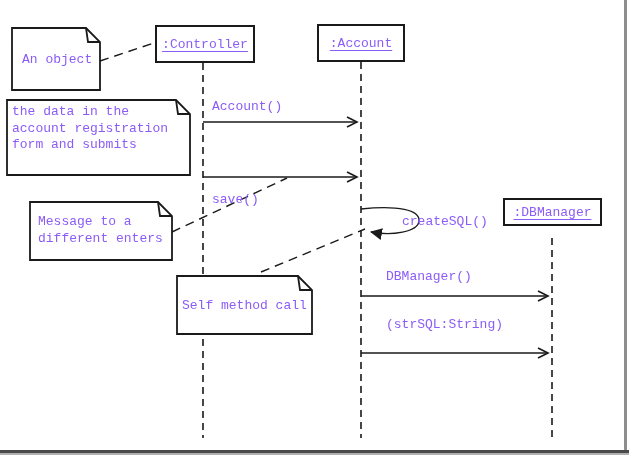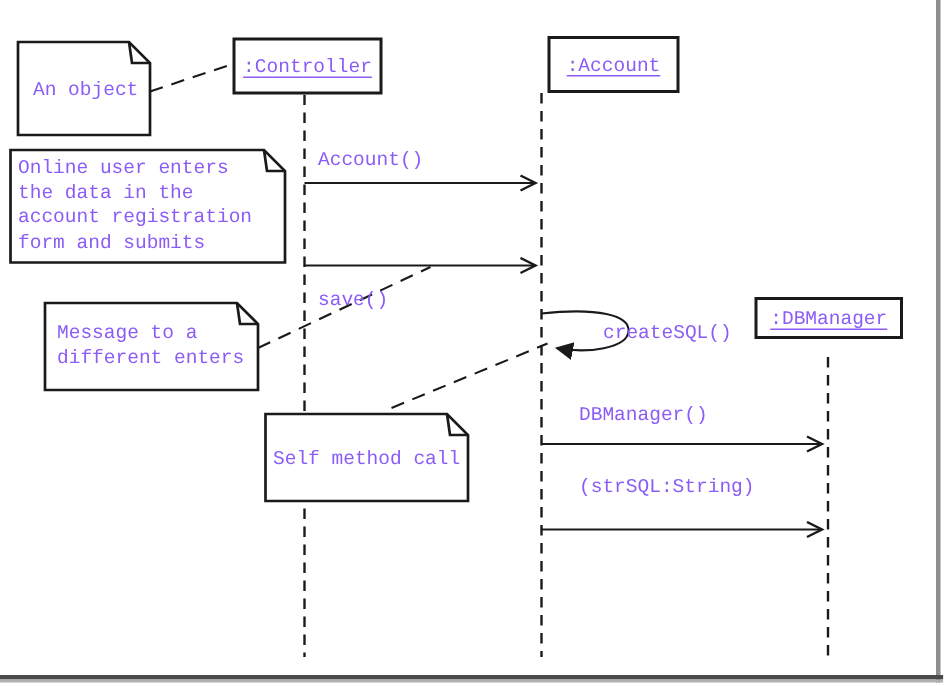--- a/index.html
+++ b/index.html
@@ -78,32 +78,31 @@
     </g>
     <g>
       <polygon points="177,276 298,276 312,290 312,334 177,334" fill="#ffffff" stroke="#1a1a1a" stroke-width="1.8"></polygon>
       <path d="M298,276 L300,290 L312,290" fill="none" stroke="#1a1a1a" stroke-width="1.8"></path>
     </g>
   </svg>
 
   <div class="obj-box" style="left:155px;top:25px;width:100px;height:38px;">
     <span class="obj-name">:Controller</span>
   </div>
-  <div class="obj-box" style="left:317px;top:24px;width:88px;height:38px;margin-left:48px;">
+  <div class="obj-box" style="left:317px;top:24px;width:88px;height:38px;">
     <span class="obj-name">:Account</span>
   </div>
   <div class="obj-box" style="left:503px;top:198px;width:99px;height:28px;">
     <span class="obj-name">:DBManager</span>
   </div>
 
   <div class="note-text" style="left:22px;top:52px;">
     <div>An object</div>
   </div>
   <div class="note-text" style="left:12px;top:104px;">
-    <div>Online user enters</div>
     <div>the data in the</div>
     <div>account registration</div>
     <div>form and submits</div>
   </div>
   <div class="note-text" style="left:38px;top:214px;">
     <div>Message to a</div>
     <div>different enters</div>
   </div>
   <div class="note-text" style="left:182px;top:298px;">
     <div>Self method call</div>

